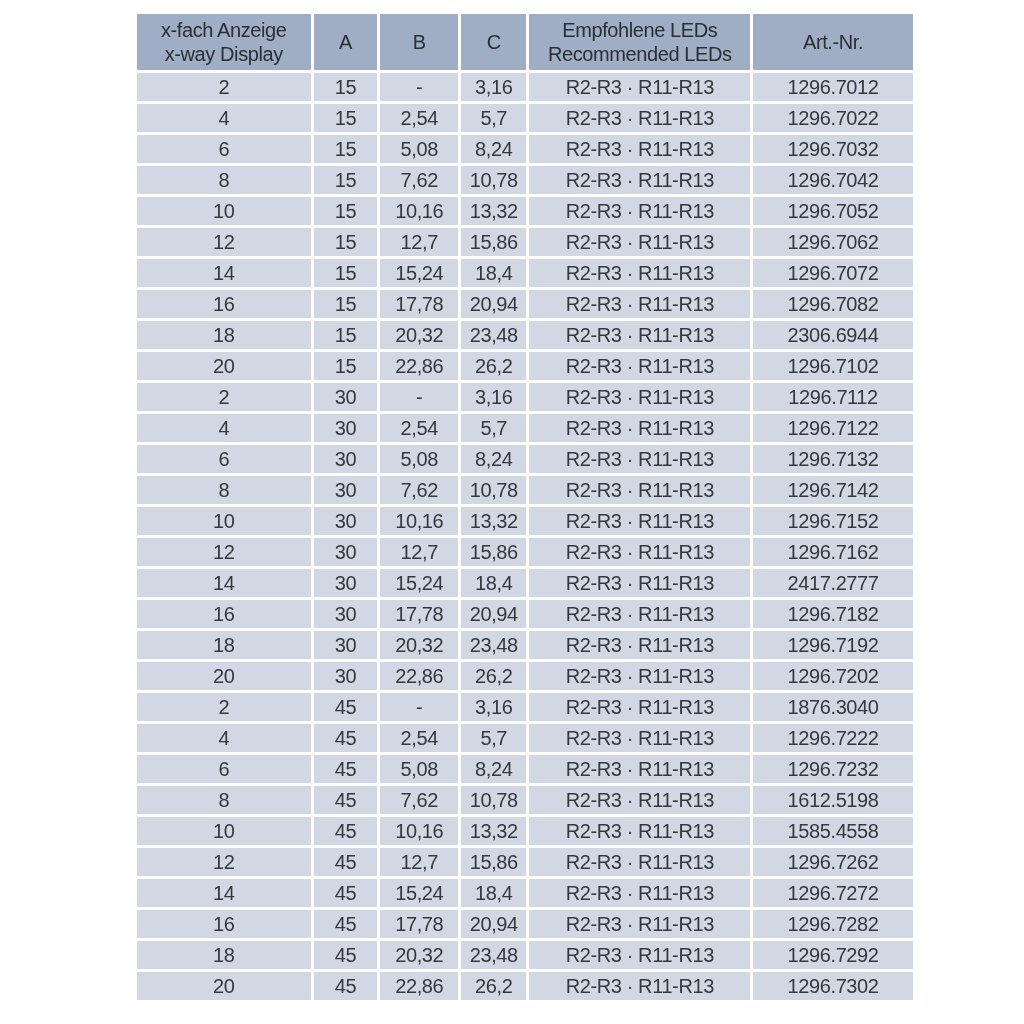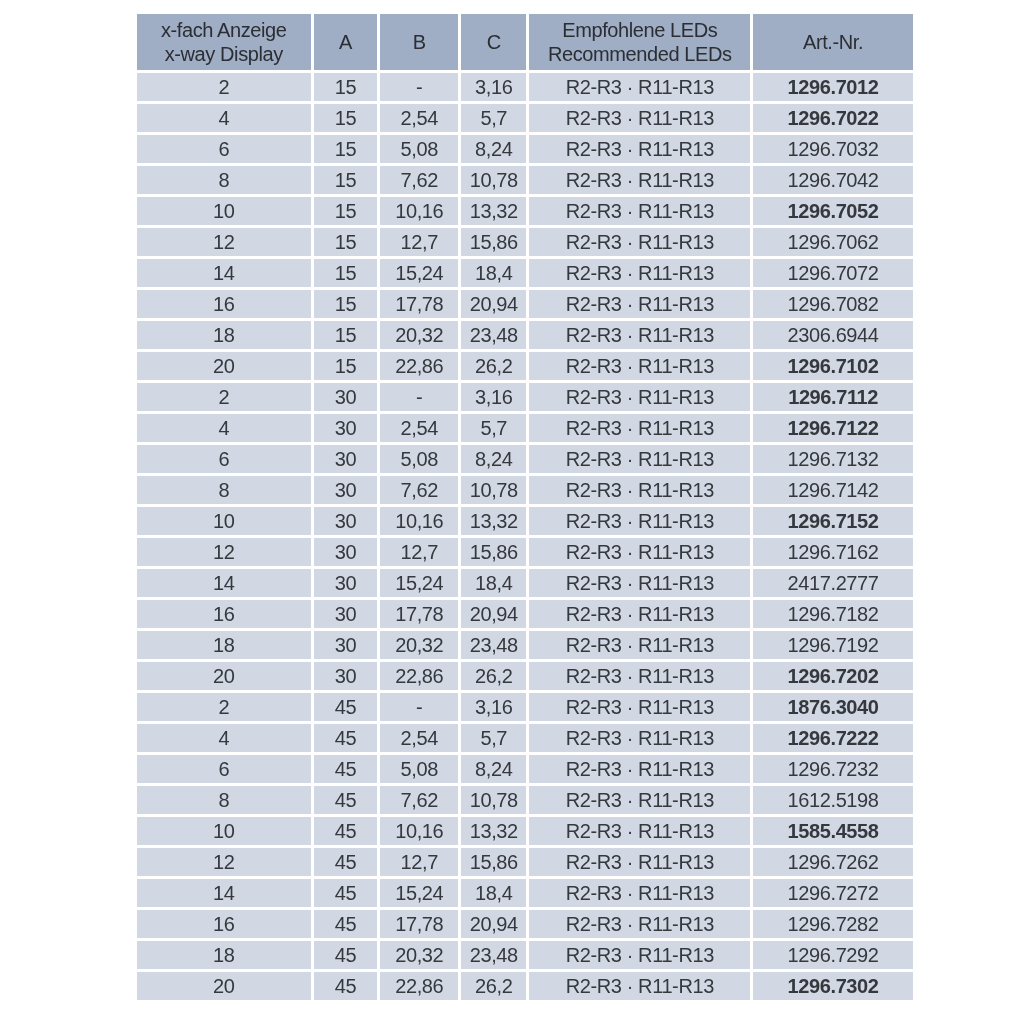--- a/index.html
+++ b/index.html
@@ -40,21 +40,21 @@
     color: var(--text, #35383d);
     font-size: 20px;
     height: 28px;
     letter-spacing: -0.4px;
     text-align: center;
     vertical-align: middle;
     padding: 0;
     white-space: nowrap;
   }
   td.bold {
-    font-weight: bold;
+    font-weight: normal;
   }
   th .hline:empty { display: none; }
 </style>
 </head>
 <body>
 
 <div class="table-wrap">
   <table>
     <colgroup>
       <col style="width:22.8%">

